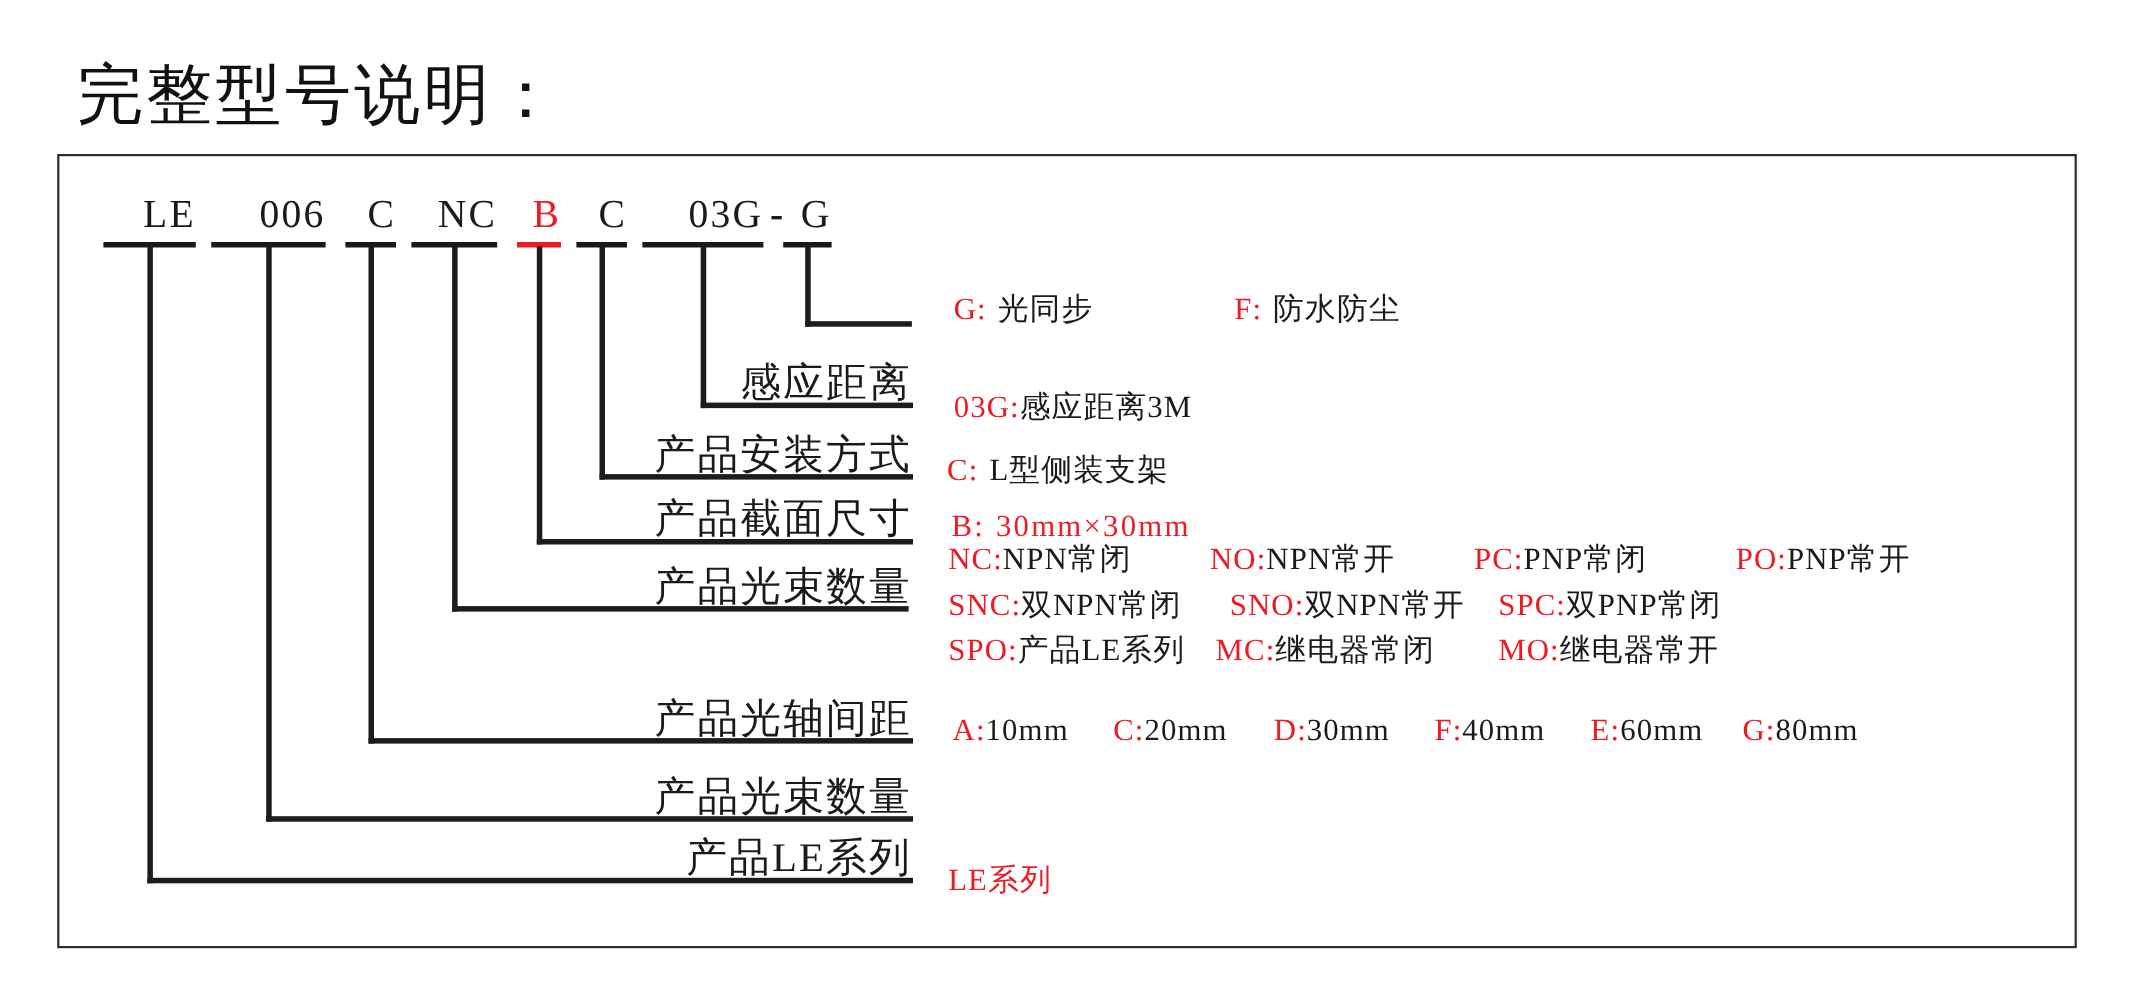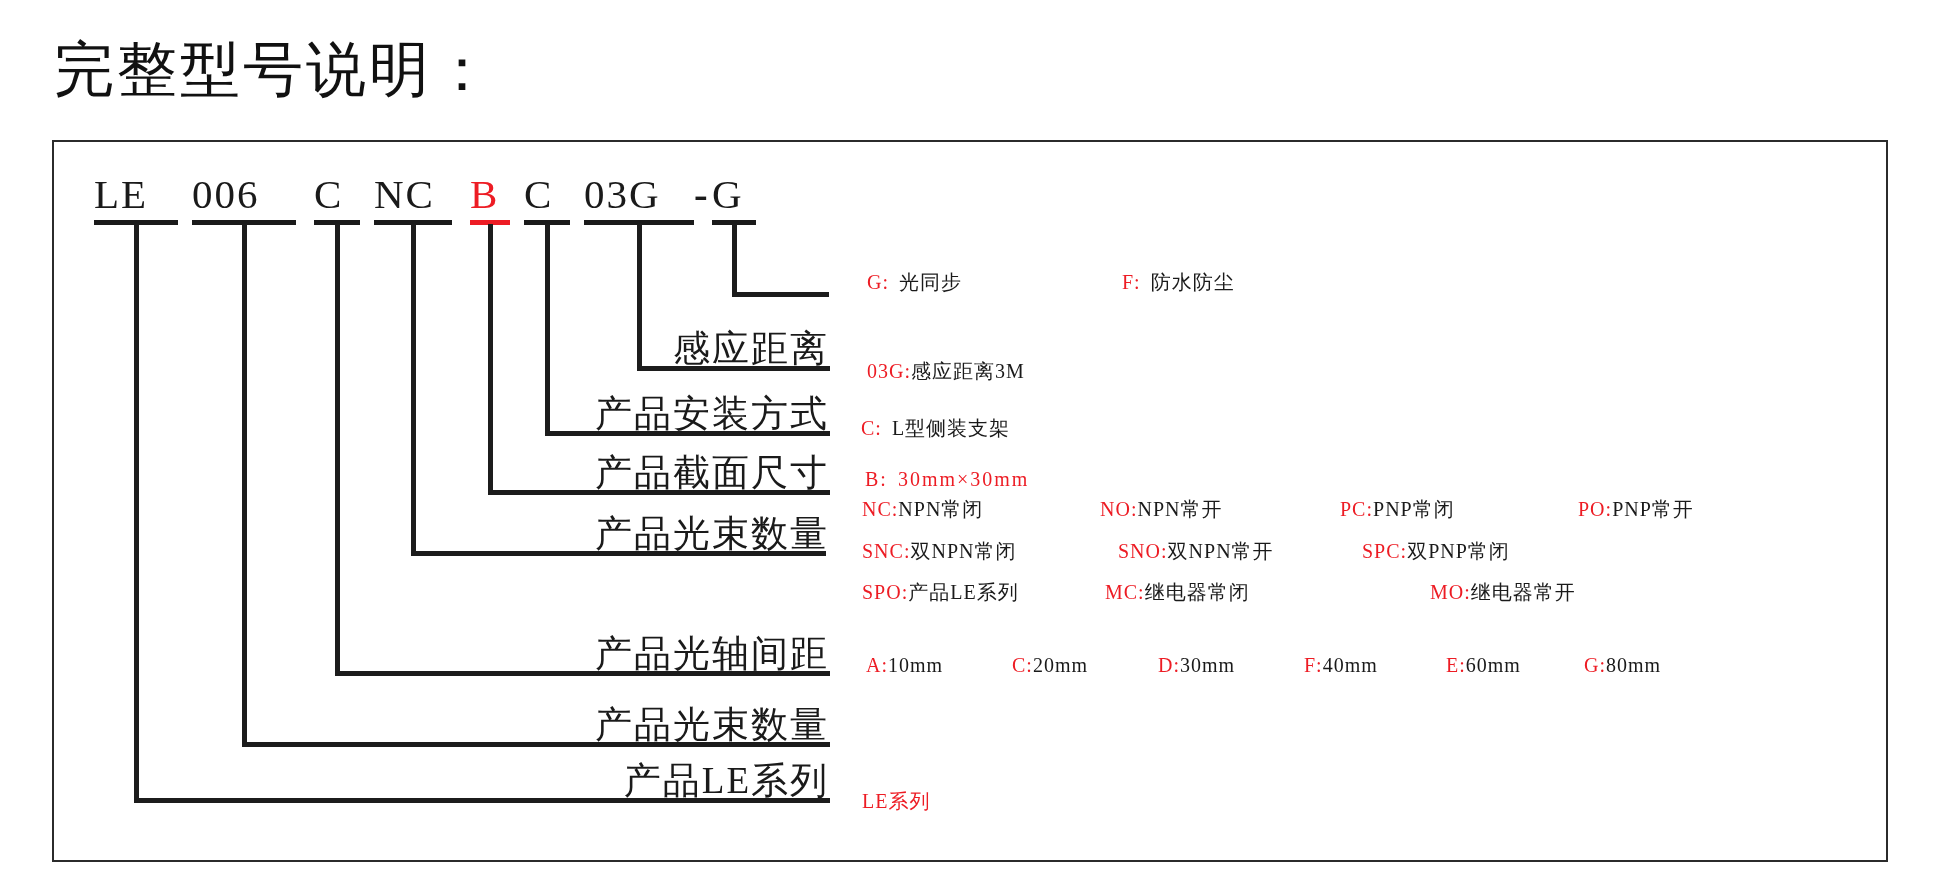--- a/index.html
+++ b/index.html
@@ -1,45 +1,45 @@
 <!DOCTYPE html>
 <html><head>
 <meta charset="utf-8">
 <style>
   html,body{margin:0;padding:0;background:#ffffff;}
   .page{
     position:relative;width:1942px;height:893px;background:#ffffff;overflow:hidden;
     font-family:"Liberation Serif","DejaVu Serif",serif;color:#1a1a1a;
   }
   .title{
-    position:absolute;left:54px;top:30px;margin:0;font-weight:normal;
+    position:absolute;left:54px;top:30px;margin:16px;font-weight:normal;
     font-size:60px;letter-spacing:3px;white-space:nowrap;color:#111111;
   }
   .frame{
     position:absolute;left:52px;top:140px;width:1836px;height:722px;
     border:2px solid #2b2b2b;box-sizing:border-box;
   }
   
   .seg{
-    position:absolute;top:166px;height:54px;line-height:56px;font-size:41px;
-    text-align:left;letter-spacing:2px;border-bottom:5px solid #1a1a1a;white-space:nowrap;
+    position:absolute;top:166px;height:54px;line-height:56px;font-size:36px;
+    text-align:right;letter-spacing:2px;border-bottom:5px solid #1a1a1a;white-space:nowrap;
   }
   .seg.red{color:#ed1c24;border-bottom-color:#ed1c24;}
   .seg.nounder{border-bottom:none;font-weight:bold;}
   
   .stem{position:absolute;width:5px;background:#1c1c1c;}
   .hline{position:absolute;height:5px;background:#1c1c1c;}
   
   .lbl{
     position:absolute;right:1113px;font-size:37px;line-height:30px;
     letter-spacing:2px;white-space:nowrap;color:#1a1a1a;
   }
   
   .val{
-    position:absolute;font-size:20px;line-height:34px;white-space:nowrap;
+    position:absolute;font-size:28px;line-height:34px;white-space:nowrap;
     letter-spacing:1px;color:#1a1a1a;
   }
   .code{color:#ed1c24;}
   .g{margin-left:10px;}
   .allred{color:#ed1c24;letter-spacing:2px;}
 </style>
 </head>
 <body>
 
 <div class="page">
@@ -95,21 +95,21 @@
 
   <span class="val" style="left:862px;top:492px"><span class="code">NC:</span><span>NPN常闭</span></span>
   <span class="val" style="left:1100px;top:492px"><span class="code">NO:</span><span>NPN常开</span></span>
   <span class="val" style="left:1340px;top:492px"><span class="code">PC:</span><span>PNP常闭</span></span>
   <span class="val" style="left:1578px;top:492px"><span class="code">PO:</span><span>PNP常开</span></span>
   <span class="val" style="left:1118px;top:534px"><span class="code">SNO:</span><span>双NPN常开</span></span>
   <span class="val" style="left:862px;top:534px"><span class="code">SNC:</span><span>双NPN常闭</span></span>
   <span class="val" style="left:1362px;top:534px"><span class="code">SPC:</span><span>双PNP常闭</span></span>
   <span class="val" style="left:862px;top:575px"><span class="code">SPO:</span><span>产品LE系列</span></span>
   <span class="val" style="left:1105px;top:575px"><span class="code">MC:</span><span>继电器常闭</span></span>
-  <span class="val" style="left:1430px;top:575px"><span class="code">MO:</span><span>继电器常开</span></span>
+  <span class="val" style="left:1362px;top:575px"><span class="code">MO:</span><span>继电器常开</span></span>
 
   <span class="val" style="left:866px;top:648px"><span class="code">A:</span><span>10mm</span></span>
   <span class="val" style="left:1012px;top:648px"><span class="code">C:</span><span>20mm</span></span>
   <span class="val" style="left:1158px;top:648px"><span class="code">D:</span><span>30mm</span></span>
   <span class="val" style="left:1304px;top:648px"><span class="code">F:</span><span>40mm</span></span>
   <span class="val" style="left:1446px;top:648px"><span class="code">E:</span><span>60mm</span></span>
   <span class="val" style="left:1584px;top:648px"><span class="code">G:</span><span>80mm</span></span>
 
 
   <span class="val" style="left:862px;top:784px"><span class="code">LE系列</span></span>

